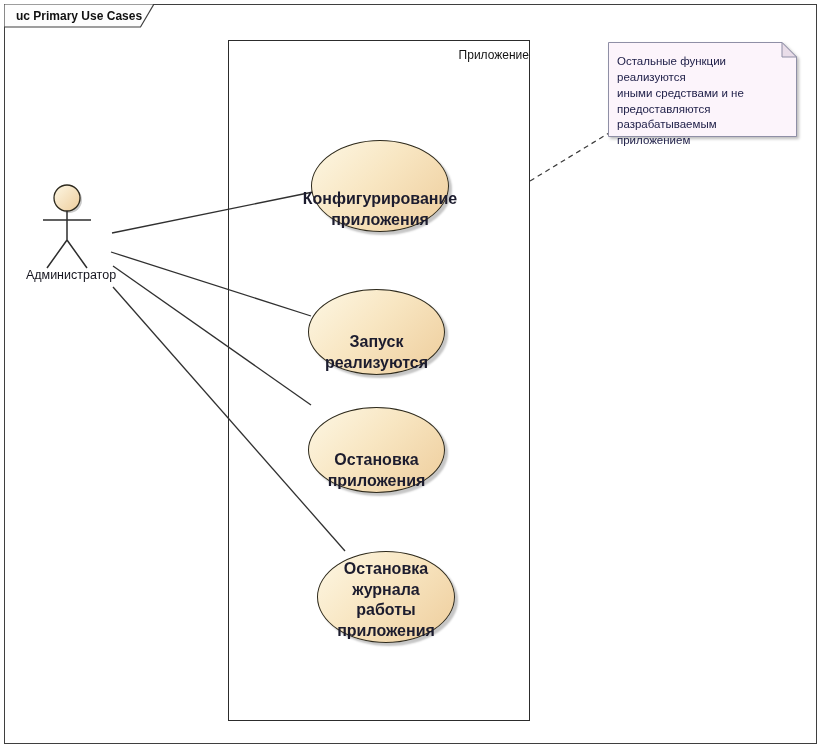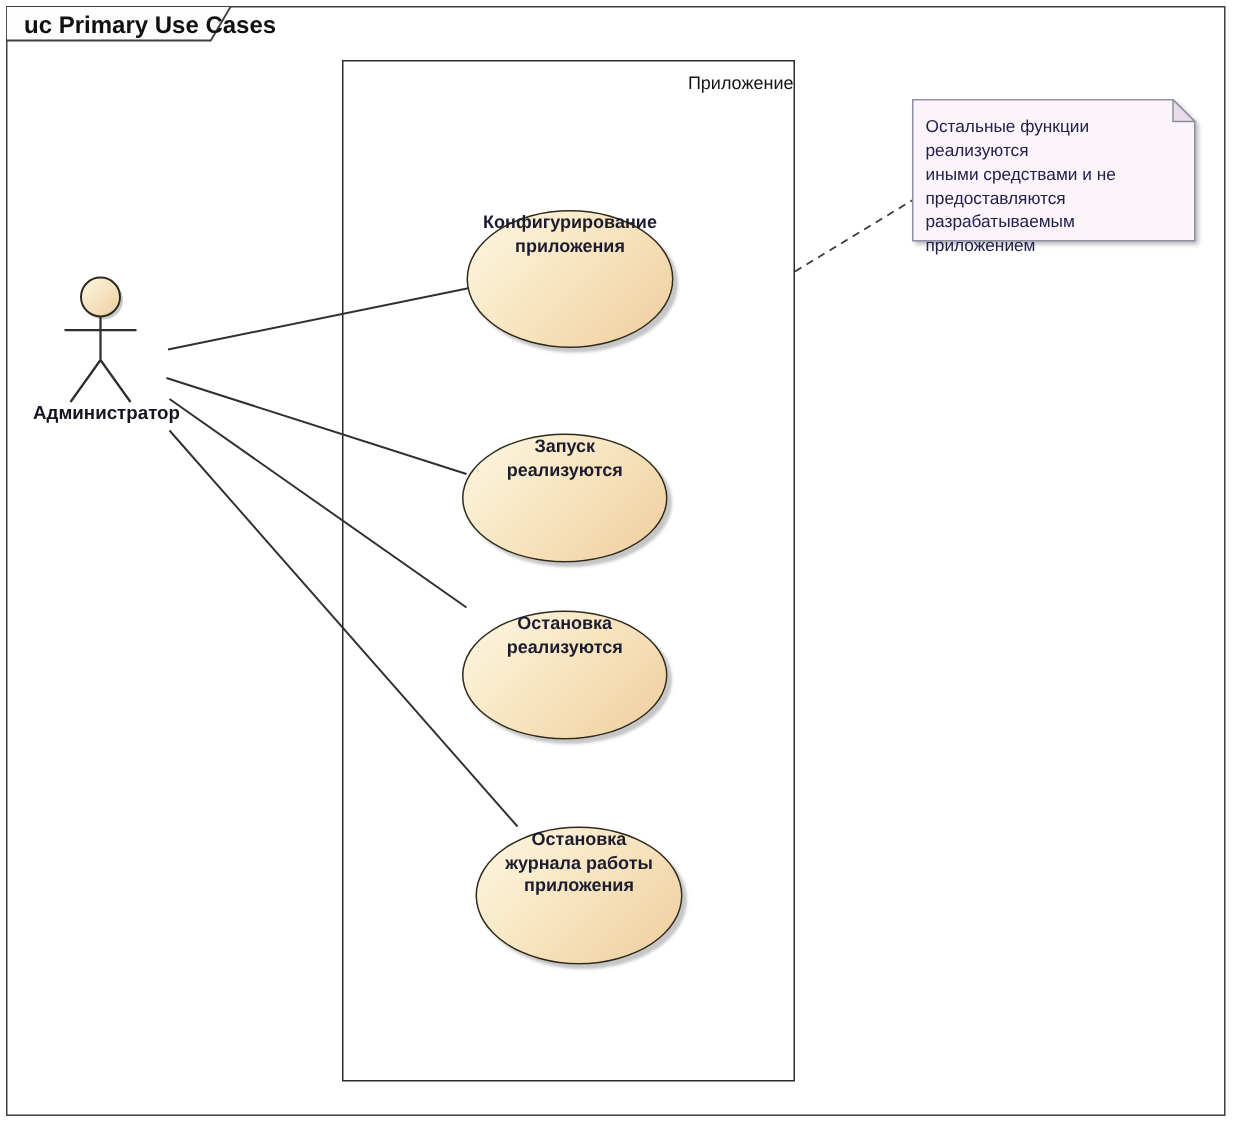--- a/index.html
+++ b/index.html
@@ -7,49 +7,49 @@
     width:825px;height:752px;position:relative;background:#ffffff;
     font-family:"Liberation Sans", sans-serif;overflow:hidden;
   }
   .frame{
     position:absolute;left:4px;top:4px;width:813px;height:740px;
     border:1.5px solid #3f3f3f;box-sizing:border-box;background:#fff;
   }
   .frame-tab-svg{position:absolute;left:4px;top:4px;z-index:4;}
   .frame-title{
     position:absolute;left:16px;top:9px;z-index:5;
-    font-size:16px;font-weight:bold;color:#111;white-space:nowrap;
+    font-size:12px;font-weight:bold;color:#111;white-space:nowrap;
   }
   .boundary{
     position:absolute;left:228px;top:40px;width:302px;height:681px;
     border:1px solid #2c2c2c;background:#ffffff;box-sizing:border-box;z-index:1;
   }
   .boundary-label{
     text-align:right;padding-top:7px;font-size:12px;color:#141414;
   }
   .connectors{position:absolute;left:0;top:0;width:825px;height:752px;z-index:2;}
   .actor-svg{position:absolute;left:40px;top:183px;z-index:3;}
   .actor-label{
     position:absolute;left:12px;top:268px;width:118px;z-index:3;
-    text-align:center;font-size:12.5px;font-weight:bold;color:#15151f;white-space:nowrap;
+    text-align:center;font-size:12.5px;font-weight:normal;color:#15151f;white-space:nowrap;
   }
   .usecase{
     position:absolute;border-radius:50%;box-sizing:border-box;z-index:3;
     border:1.5px solid #2e2a1c;
     background:linear-gradient(135deg,#fdf7e4 0%,#f8e6c2 45%,#eecd9c 100%);
     box-shadow:3px 3px 2px #c6c6c6;
-    display:flex;align-items:flex-start;justify-content:center;
-    text-align:center;font-size:12px;font-weight:bold;color:#1c1c2e;
+    display:flex;align-items:flex-end;justify-content:center;
+    text-align:center;font-size:16px;font-weight:bold;color:#1c1c2e;
     line-height:1.3;padding:0 12px;
   }
   .uc-1{left:311px;top:140px;width:138px;height:92px;}
   .uc-2{left:308px;top:289px;width:137px;height:86px;}
   .uc-3{left:308px;top:407px;width:137px;height:86px;}
   .uc-4{left:317px;top:551px;width:138px;height:92px;}
-  .note{position:absolute;left:608px;top:42px;width:192px;height:100px;z-index:3;margin-top:24px;}
+  .note{position:absolute;left:608px;top:42px;width:192px;height:100px;z-index:3;}
   .note-svg{filter:drop-shadow(2px 2px 1.5px #bdbdbd);}
   .note-text{
     position:absolute;left:9px;top:12px;width:176px;
     font-size:11.5px;line-height:1.38;color:#21214a;white-space:pre-line;
   }
 </style>
 </head>
 <body>
 
 <div>
@@ -86,21 +86,21 @@
   </svg>
   <div class="actor-label">Администратор</div>
 
   <div class="usecase uc-1">
     <span>Конфигурирование приложения</span>
   </div>
   <div class="usecase uc-2">
     <span>Запуск реализуются</span>
   </div>
   <div class="usecase uc-3">
-    <span>Остановка реализуются</span>
+    <span>Остановка приложения</span>
   </div>
   <div class="usecase uc-4">
     <span>Остановка журнала работы приложения</span>
   </div>
 
   <div class="note">
     <svg class="note-svg" width="190" height="96">
       <path d="M0.5,0.5 L174,0.5 L188.5,15 L188.5,94.5 L0.5,94.5 Z" fill="#fcf4fb" stroke="#8f8fa6" stroke-width="1"></path>
       <path d="M174,0.5 L174,15 L188.5,15 Z" fill="#e9dde9" stroke="#8f8fa6" stroke-width="1"></path>
     </svg>

